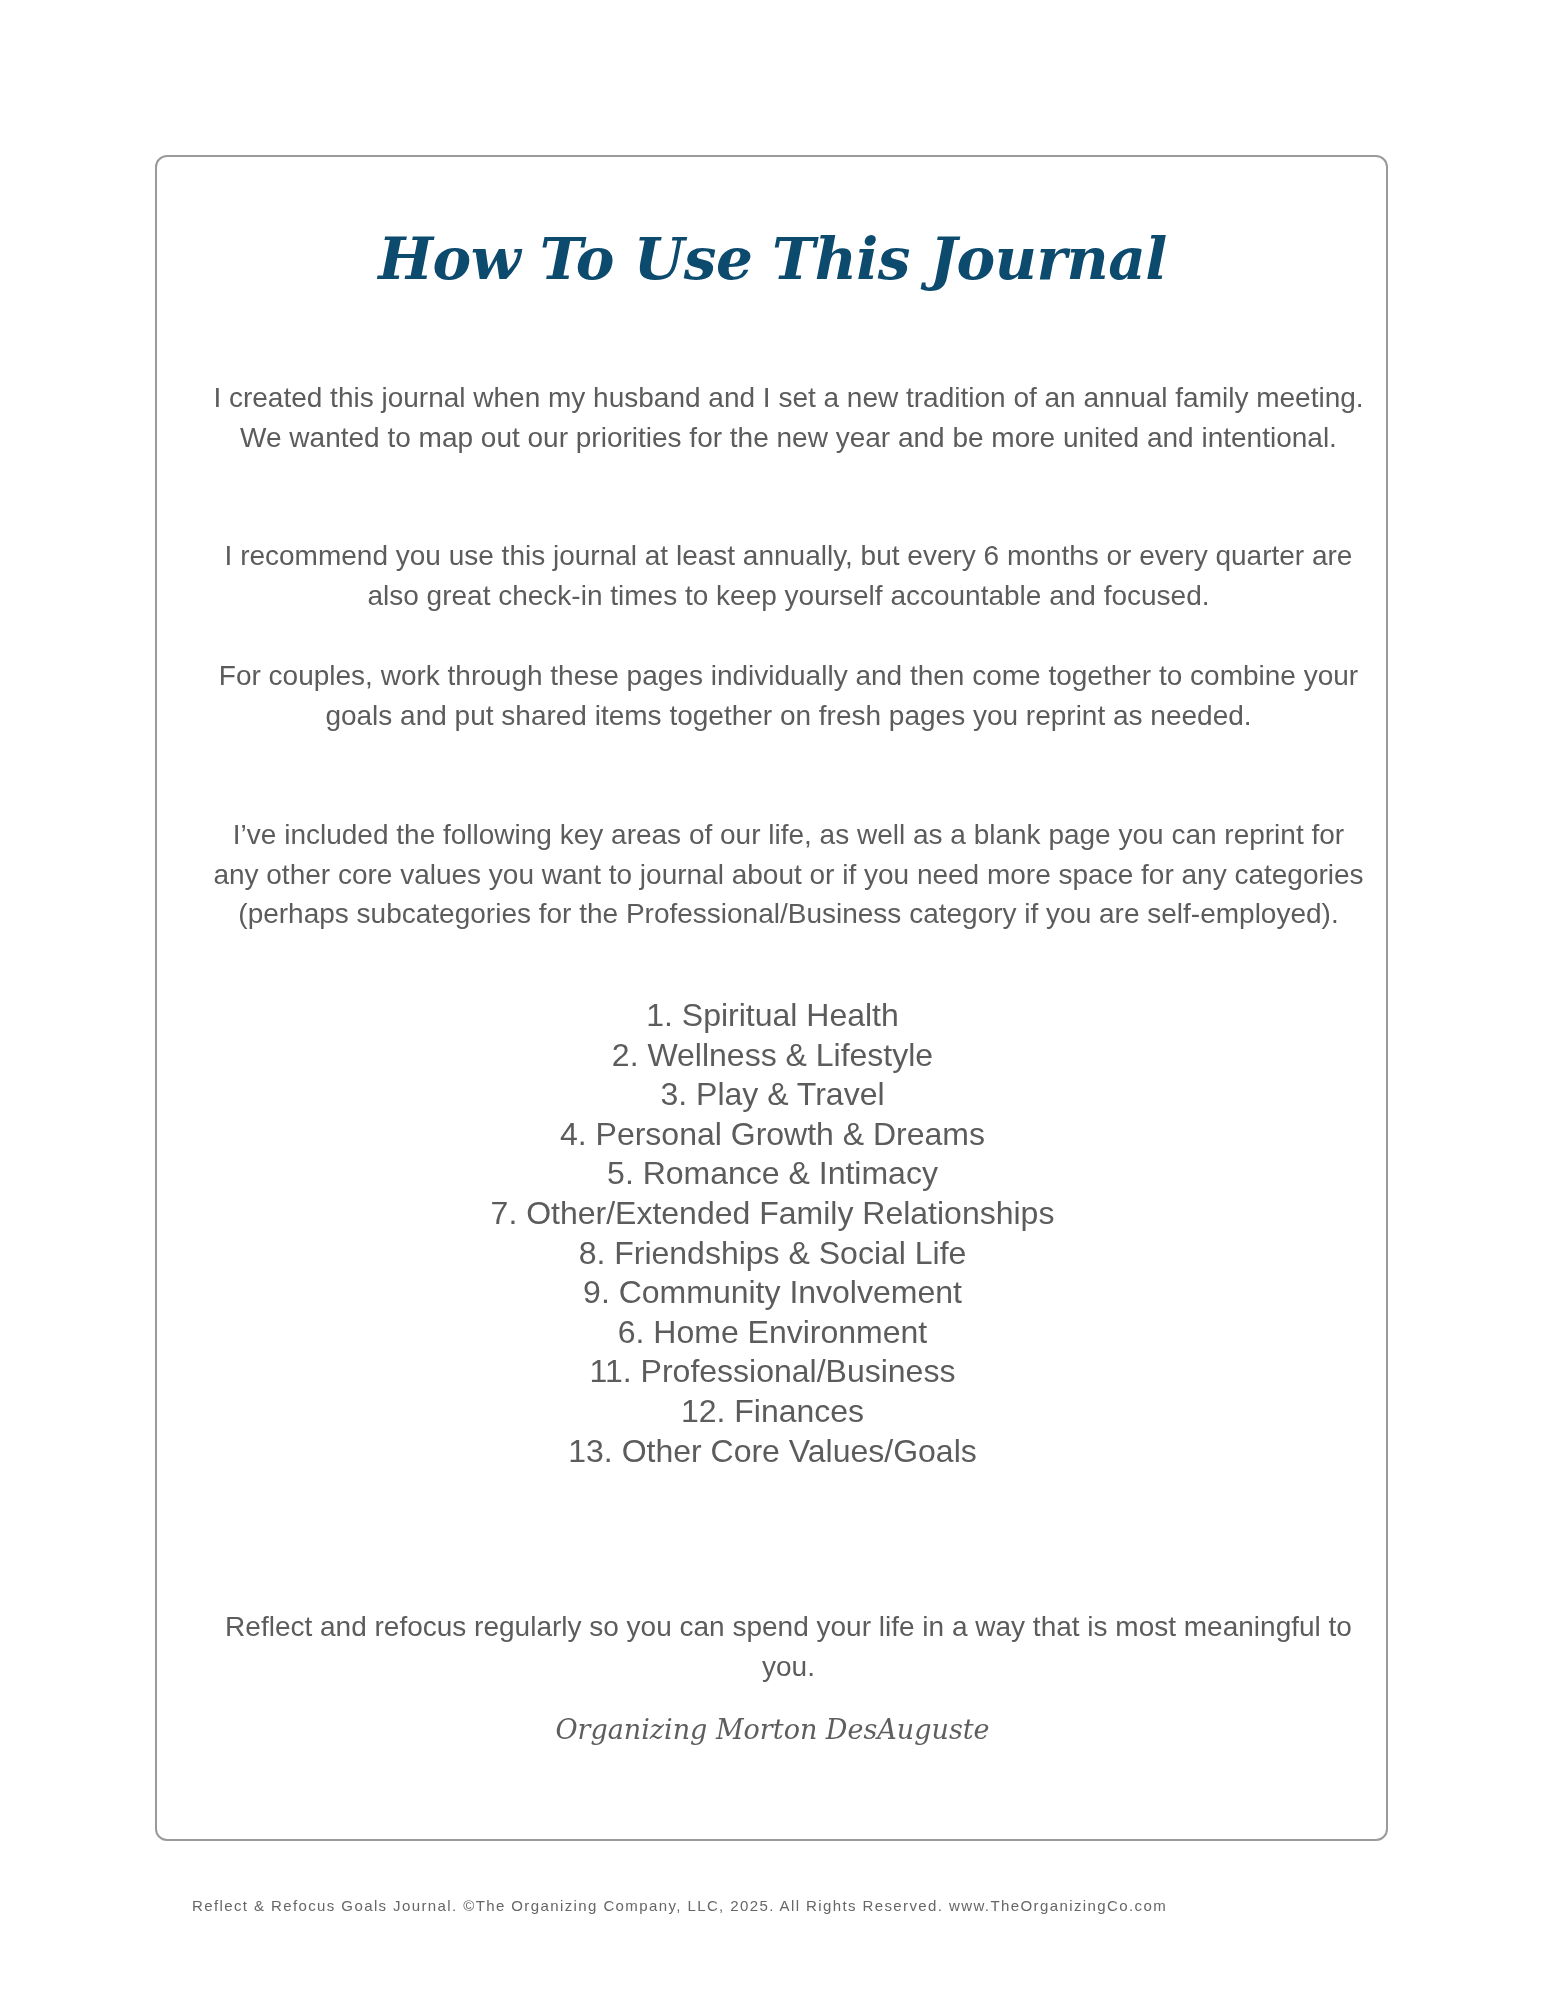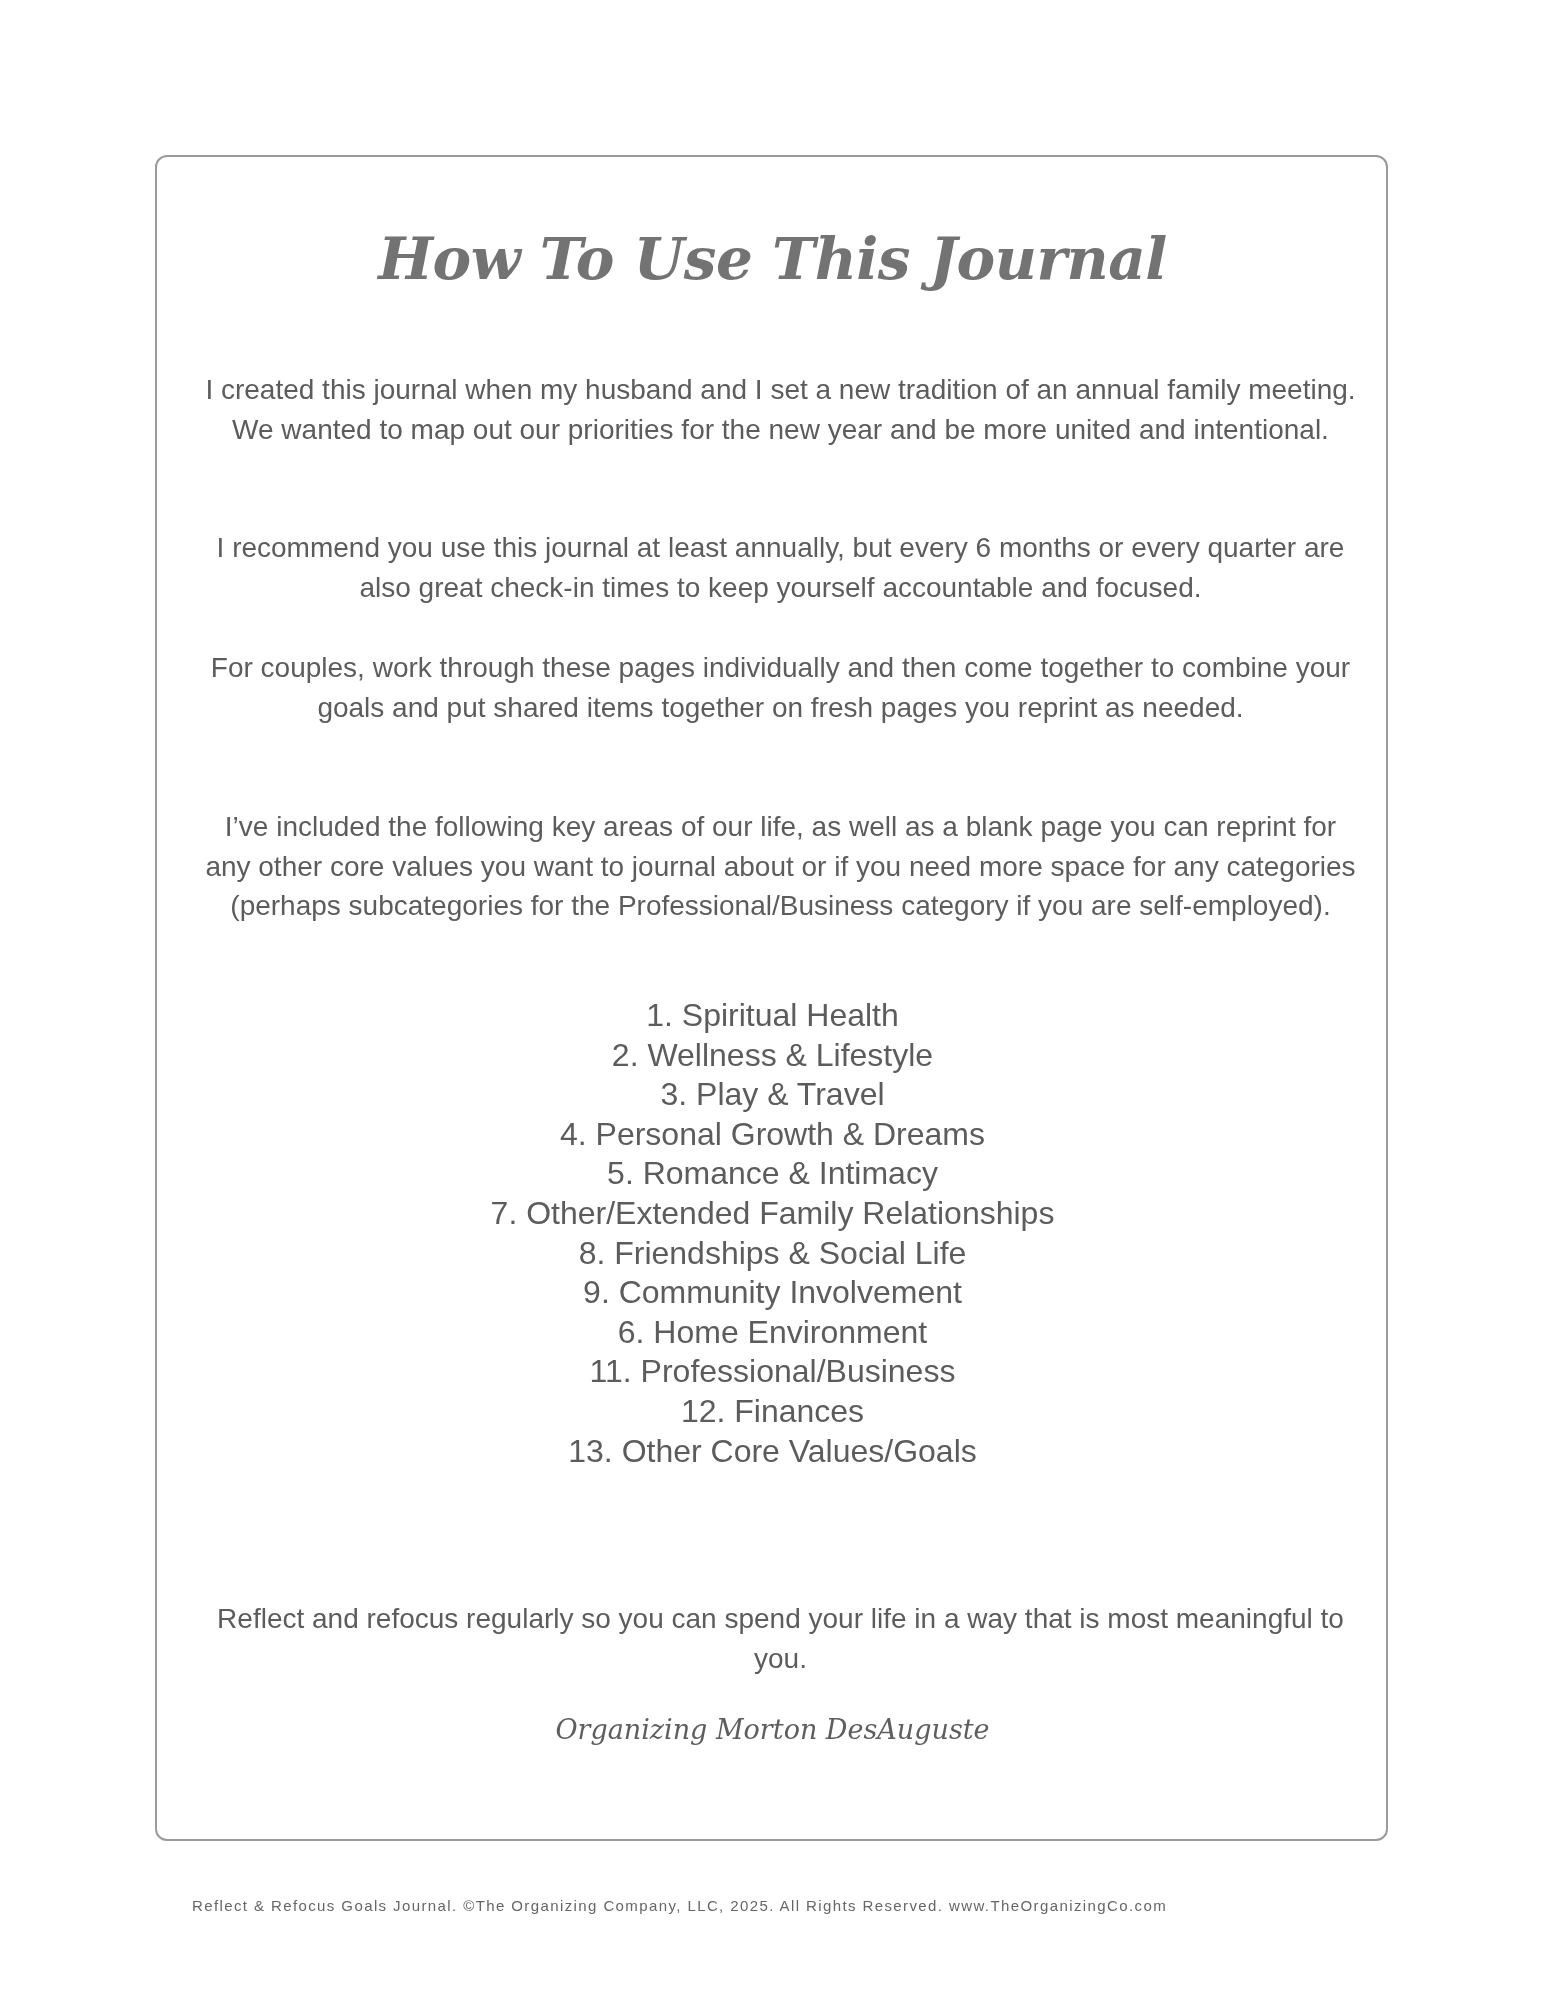--- a/index.html
+++ b/index.html
@@ -28,34 +28,34 @@
       position: absolute;
       left: 0;
       width: 1545px;
       top: 218px;
       text-align: center;
       font-family: "DejaVu Serif", "Liberation Serif", serif;
       font-style: italic;
       font-weight: bold;
       font-size: 58px;
       line-height: 82px;
-      color: #737373;
+      color: #0c4a6e;
       letter-spacing: -0.5px;
       margin: 0;
     }
     .body-text {
       position: absolute;
       left: 195px;
       width: 1155px;
       text-align: center;
       font-family: "Liberation Sans", sans-serif;
       font-size: 28px;
       line-height: 39.6px;
       color: #5c5c5c;
-      margin: 8px;
+      margin: 16px;
     }
     .p1 { top: 362px; }
     .p2 { top: 520px; }
     .p3 { top: 640px; }
     .p4 { top: 799px; }
     .list {
       position: absolute;
       left: 195px;
       width: 1155px;
       top: 996px;

